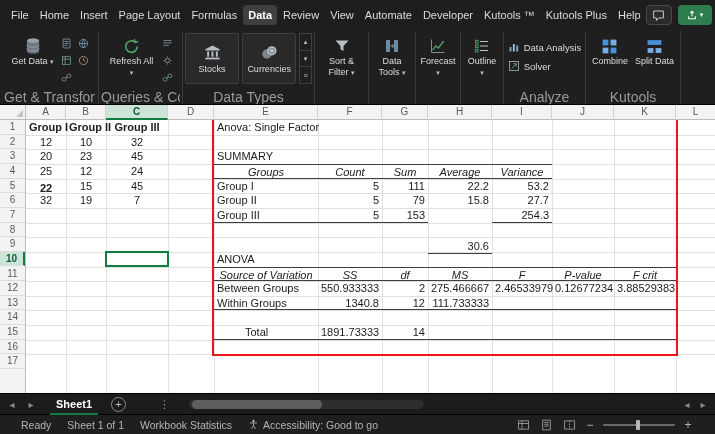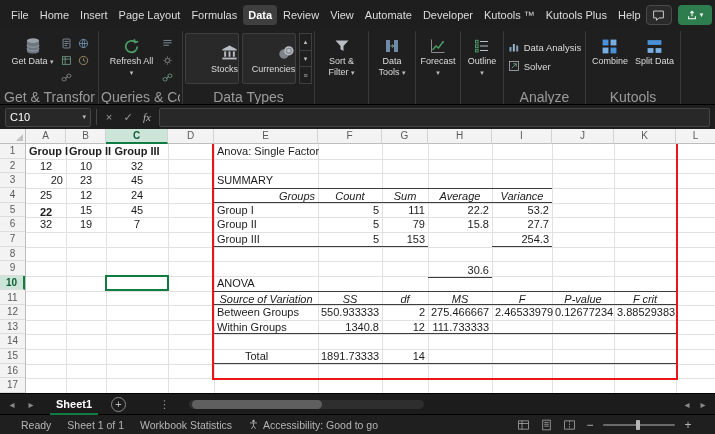--- a/index.html
+++ b/index.html
@@ -23,21 +23,21 @@
   .rgc{flex:1;display:flex;align-items:flex-start;justify-content:center;gap:3px}
   .rlabel{height:13px;line-height:13px;font-size:14px;color:#9a9a9a;text-align:center;white-space:nowrap;overflow:hidden}
   .g1{width:97px}.g2{width:84px}.g3{width:132px}.g4{width:54px}.g5{width:47px}.g6{width:45px}.g7{width:43px}.g8{width:82px}.g9{width:95px}
   .bigbtn{display:flex;flex-direction:column;align-items:center;padding:3px 2px 0 2px;border-radius:3px;min-width:36px}
   .icw{height:20px;display:flex;align-items:center;justify-content:center}
   .blwrap{font-size:9px;line-height:10.5px;color:#dcdcdc;text-align:center;max-width:46px}
   .chev{font-size:7px;color:#bdbdbd}
   .sgrid{display:grid;grid-template-columns:15px 15px;grid-auto-rows:15px;gap:2px;margin-top:3px}
   .scol{display:flex;flex-direction:column;gap:2px;margin-top:3px}
   .sbtn{width:15px;height:15px;display:flex;align-items:center;justify-content:center;border-radius:2px}
-  .tile{width:55px;height:51px;border:1px solid #3f3f3f;background:#292929;border-radius:2px;display:flex;flex-direction:column;align-items:flex-end;justify-content:center;gap:3px;font-size:9px;color:#dcdcdc}
+  .tile{width:55px;height:51px;border:1px solid #3f3f3f;background:#292929;border-radius:2px;display:flex;flex-direction:column;align-items:center;justify-content:center;gap:3px;font-size:9px;color:#dcdcdc}
   .gallery{width:13px;height:51px;border:1px solid #3f3f3f;display:flex;flex-direction:column}
   .gallery span{flex:1;display:flex;align-items:center;justify-content:center;font-size:7px;color:#bdbdbd;border-bottom:1px solid #3f3f3f}
   .gallery span:last-child{border-bottom:none}
   .abtns{display:flex;flex-direction:column;gap:3px;padding-top:6px}
   .abtn{display:flex;align-items:center;gap:4px;font-size:9.5px;color:#dcdcdc;padding:2px 3px;border-radius:3px;white-space:nowrap}
 
   
   .formulabar{height:24px;background:#1e1e1e;display:flex;align-items:center;padding:2px 5px;gap:5px;flex:0 0 auto}
   .namebox{width:86px;height:19px;background:#282828;border:1px solid #454545;border-radius:2px;display:flex;align-items:center;padding:0 4px;font-size:11px;color:#fff}
   .namebox .chev{margin-left:auto}
@@ -346,31 +346,20 @@
               </svg>
             </span>
           <span class="blwrap"><span>Split Data</span></span>
         </div>
       </div>
       <div class="rlabel">Kutools</div>
     </div>
 
   </div>
 
-  <div class="formulabar">
-    <div class="namebox">
-      <span>C10</span>
-      <span class="chev">▾</span>
-    </div>
-    <div class="fbsep"></div>
-    <span class="fbbtn">×</span>
-    <span class="fbbtn">✓</span>
-    <span class="fbbtn fbfx">fx</span>
-    <div class="finput"><span></span></div>
-  </div>
 
   <div class="gridarea">
     <div class="corner"></div>
     <div class="colheaders">
         <div class="col-hdr" style="left: 26px; width: 40px;">A</div>
         <div class="col-hdr" style="left: 66px; width: 40px;">B</div>
         <div class="col-hdr sel" style="left: 106px; width: 62px;">C</div>
         <div class="col-hdr" style="left: 168px; width: 46px;">D</div>
         <div class="col-hdr" style="left: 214px; width: 104px;">E</div>
         <div class="col-hdr" style="left: 318px; width: 64px;">F</div>
@@ -427,35 +416,35 @@
         <div class="gl-h" style="top: 190.45px;"></div>
         <div class="gl-h" style="top: 205.1px;"></div>
         <div class="gl-h" style="top: 219.75px;"></div>
         <div class="gl-h" style="top: 234.4px;"></div>
         <div class="cell b ctr" style="left: 0px; top: 0px; width: 40px;">Group I</div>
         <div class="cell b ctr" style="left: 40px; top: 0px; width: 40px;">Group II</div>
         <div class="cell b ctr" style="left: 80px; top: 0px; width: 62px;">Group III</div>
         <div class="cell ctr" style="left: 0px; top: 14.65px; width: 40px;">12</div>
         <div class="cell ctr" style="left: 40px; top: 14.65px; width: 40px;">10</div>
         <div class="cell ctr" style="left: 80px; top: 14.65px; width: 62px;">32</div>
-        <div class="cell ctr" style="left: 0px; top: 29.3px; width: 40px; text-align: right;">20</div>
+        <div class="cell ctr" style="left: 0px; top: 29.3px; width: 40px;">20</div>
         <div class="cell ctr" style="left: 40px; top: 29.3px; width: 40px;">23</div>
         <div class="cell ctr" style="left: 80px; top: 29.3px; width: 62px;">45</div>
         <div class="cell ctr" style="left: 0px; top: 43.95px; width: 40px;">25</div>
         <div class="cell ctr" style="left: 40px; top: 43.95px; width: 40px;">12</div>
         <div class="cell ctr" style="left: 80px; top: 43.95px; width: 62px;">24</div>
         <div class="cell ctr" style="left: 0px; top: 61px; width: 40px; font-weight: bold;">22</div>
         <div class="cell ctr" style="left: 40px; top: 58.6px; width: 40px;">15</div>
         <div class="cell ctr" style="left: 80px; top: 58.6px; width: 62px;">45</div>
         <div class="cell ctr" style="left: 0px; top: 73.25px; width: 40px;">32</div>
         <div class="cell ctr" style="left: 40px; top: 73.25px; width: 40px;">19</div>
         <div class="cell ctr" style="left: 80px; top: 73.25px; width: 62px;">7</div>
         <div class="cell" style="left: 188px; top: 0px; width: 104px;">Anova: Single Factor</div>
         <div class="cell" style="left: 188px; top: 29.3px; width: 104px;">SUMMARY</div>
-        <div class="cell it ctr bt bb" style="left: 188px; top: 43.95px; width: 104px; text-align: right;">Groups</div>
+        <div class="cell it ctr bt bb" style="left: 188px; top: 43.95px; width: 104px;">Groups</div>
         <div class="cell it ctr bt bb" style="left: 292px; top: 43.95px; width: 64px;">Count</div>
         <div class="cell it ctr bt bb" style="left: 356px; top: 43.95px; width: 46px;">Sum</div>
         <div class="cell it ctr bt bb" style="left: 402px; top: 43.95px; width: 64px;">Average</div>
         <div class="cell it ctr bt bb" style="left: 466px; top: 43.95px; width: 60px;">Variance</div>
         <div class="cell" style="left: 188px; top: 58.6px; width: 104px;">Group I</div>
         <div class="cell num" style="left: 292px; top: 58.6px; width: 64px;">5</div>
         <div class="cell num" style="left: 356px; top: 58.6px; width: 46px;">111</div>
         <div class="cell num" style="left: 402px; top: 58.6px; width: 64px;">22.2</div>
         <div class="cell num" style="left: 466px; top: 58.6px; width: 60px;">53.2</div>
         <div class="cell" style="left: 188px; top: 73.25px; width: 104px;">Group II</div>

